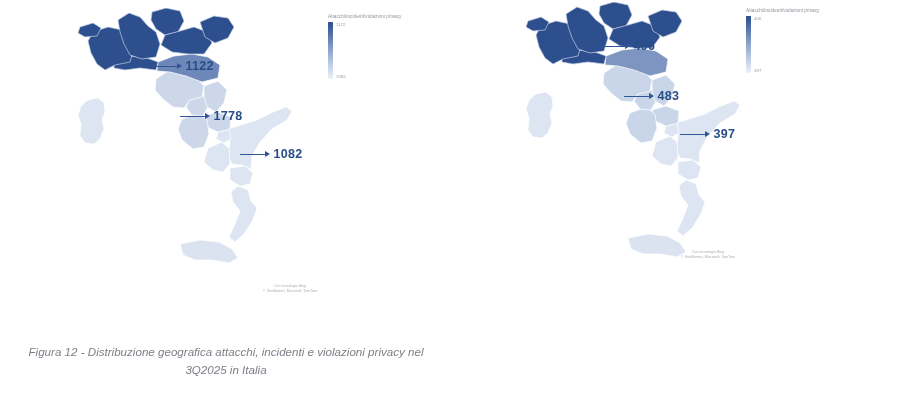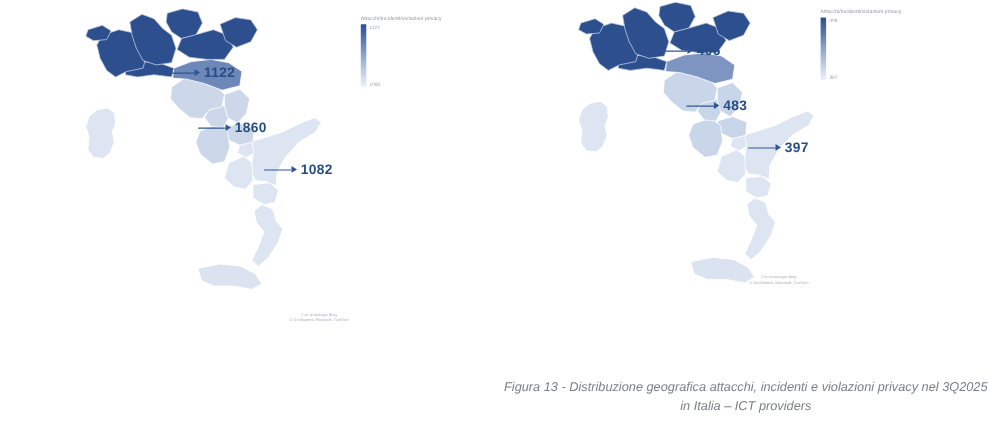--- a/index.html
+++ b/index.html
@@ -165,37 +165,38 @@
             <div class="callout-head"></div>
         </div>
         <div class="callout-value">1122</div>
       </div>
 
       <div class="callout" style="left:180px; top:110px;">
         <div class="callout-arrow">
           <div class="callout-line" style="width:25px;"></div>
             <div class="callout-head"></div>
         </div>
-        <div class="callout-value">1860</div>
+        <div class="callout-value">1778</div>
       </div>
 
       <div class="callout" style="left:240px; top:148px;">
         <div class="callout-arrow">
           <div class="callout-line" style="width:25px;"></div>
             <div class="callout-head"></div>
         </div>
         <div class="callout-value">1082</div>
       </div>
 
       <div class="attribution" style="left:230px; top:284px; width:120px;">
         <div>Con tecnologia Bing</div>
         <div>© GeoNames, Microsoft, TomTom</div>
       </div>
     </div>
 
+    <div class="caption caption-left">Figura 12 - Distribuzione geografica attacchi, incidenti e violazioni privacy nel 3Q2025 in Italia</div>
   </div>
 
   <div class="figure-block figure-right">
 
     <div class="map-area">
       <svg class="map-svg" style="left:48px; top:2px;" width="280" height="285" viewBox="0 0 280 285">
 
         <g>
           <path d="M36 92 L46 90 L52 95 L53 104 L50 112 L52 121 L48 131 L42 136 L33 135 L28 128 L29 116 L26 107 L29 98 Z" fill="#dde5f2" stroke="#ffffff" stroke-width="0.7"></path>
           <path d="M128 236 L148 232 L167 234 L180 241 L186 250 L177 255 L160 252 L143 252 L131 247 Z" fill="#dbe3f1" stroke="#ffffff" stroke-width="0.7"></path>
@@ -258,16 +259,15 @@
         </div>
         <div class="callout-value">397</div>
       </div>
 
       <div class="attribution" style="left:196px; top:250px; width:120px;">
         <div>Con tecnologia Bing</div>
         <div>© GeoNames, Microsoft, TomTom</div>
       </div>
     </div>
 
-    <div class="caption caption-right">Figura 13 - Distribuzione geografica attacchi, incidenti e violazioni privacy nel 3Q2025 in Italia – ICT providers</div>
   </div>
 
 </div>
 
 </body></html>

